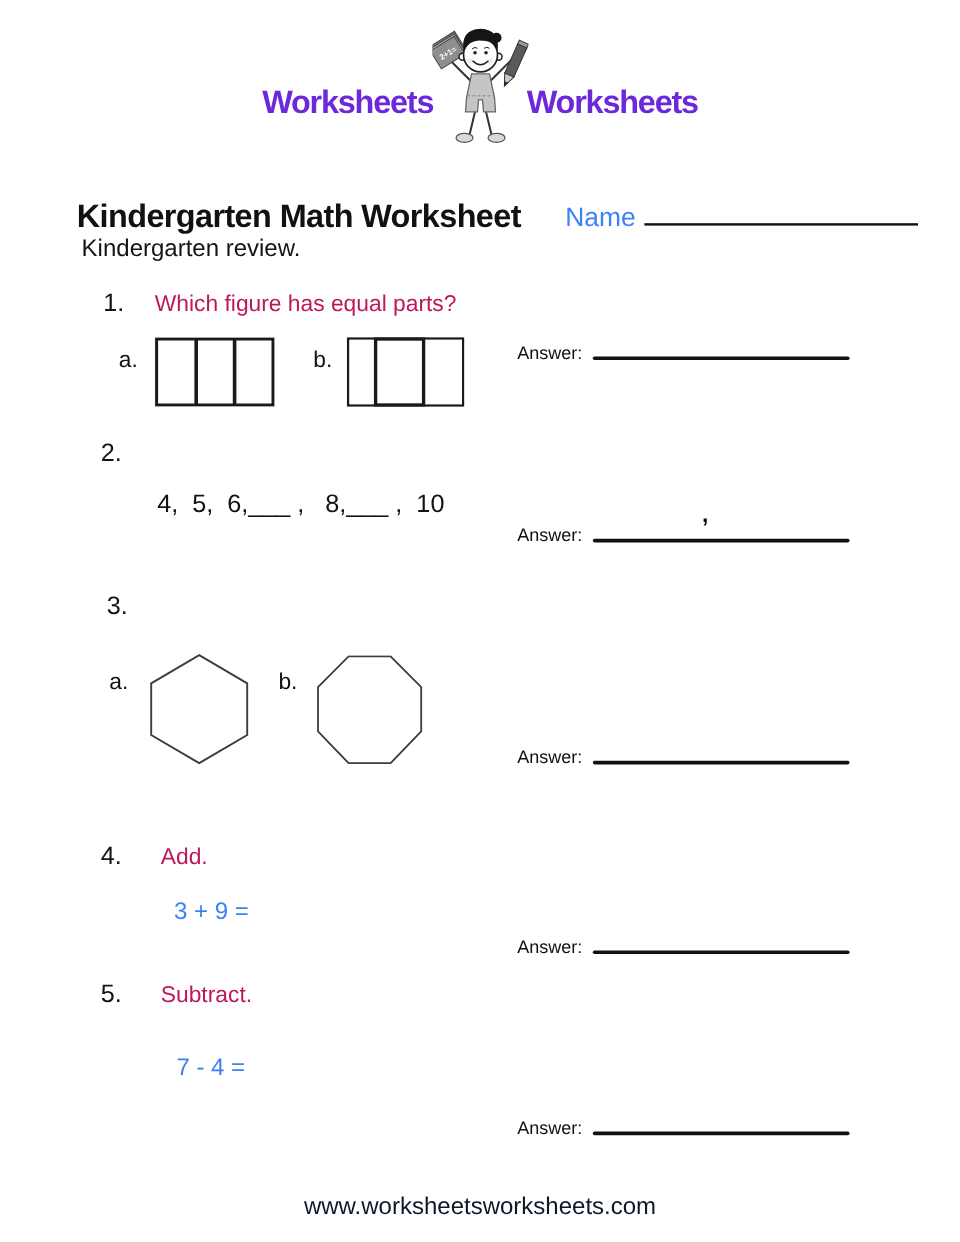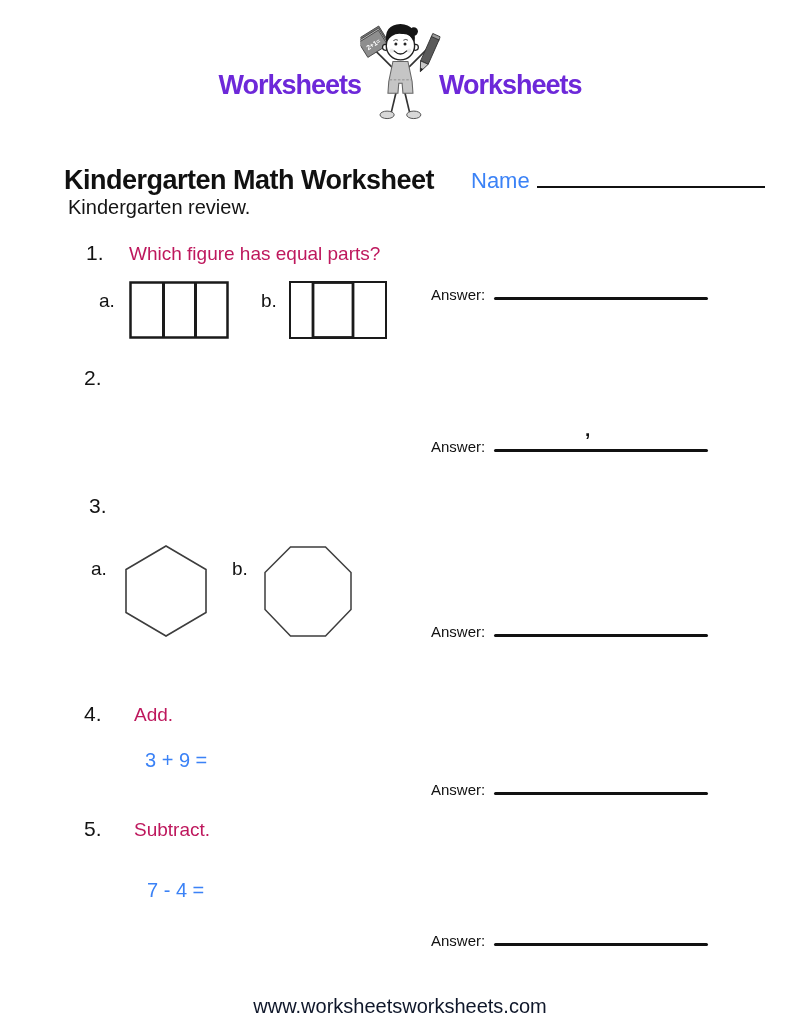--- a/index.html
+++ b/index.html
@@ -135,20 +135,21 @@
   </svg>
   <div class="abs opt-label" id="q1-b-label">b.</div>
   <svg class="abs" id="q1-fig-b" width="98" height="58" xmlns="http://www.w3.org/2000/svg">
     <rect x="1" y="1" width="96" height="56" fill="none" stroke="#1a1a1a" stroke-width="2"></rect>
     <rect x="24" y="1.5" width="40" height="55" fill="none" stroke="#1a1a1a" stroke-width="2.8"></rect>
   </svg>
   <div class="abs answer-label" id="ans1-label">Answer:</div>
   <div class="abs answer-line" id="ans1-line"></div>
 
   <div class="abs qnum" id="q2-num">2.</div>
+  <div class="abs seq" id="q2-seq">4,  5,  6,___ ,   8,___ ,  10</div>
   <div class="abs answer-label" id="ans2-label">Answer:</div>
   <div class="abs answer-line" id="ans2-line"></div>
   <div class="abs answer-comma" id="ans2-comma">,</div>
 
   <div class="abs qnum" id="q3-num">3.</div>
   <div class="abs opt-label" id="q3-a-label">a.</div>
   <svg class="abs" id="q3-hex" width="86" height="96" xmlns="http://www.w3.org/2000/svg">
     <polygon points="43,2 83,25.5 83,68.5 43,92 3,68.5 3,25.5" fill="none" stroke="#3d3d3d" stroke-width="1.6"></polygon>
   </svg>
   <div class="abs opt-label" id="q3-b-label">b.</div>

